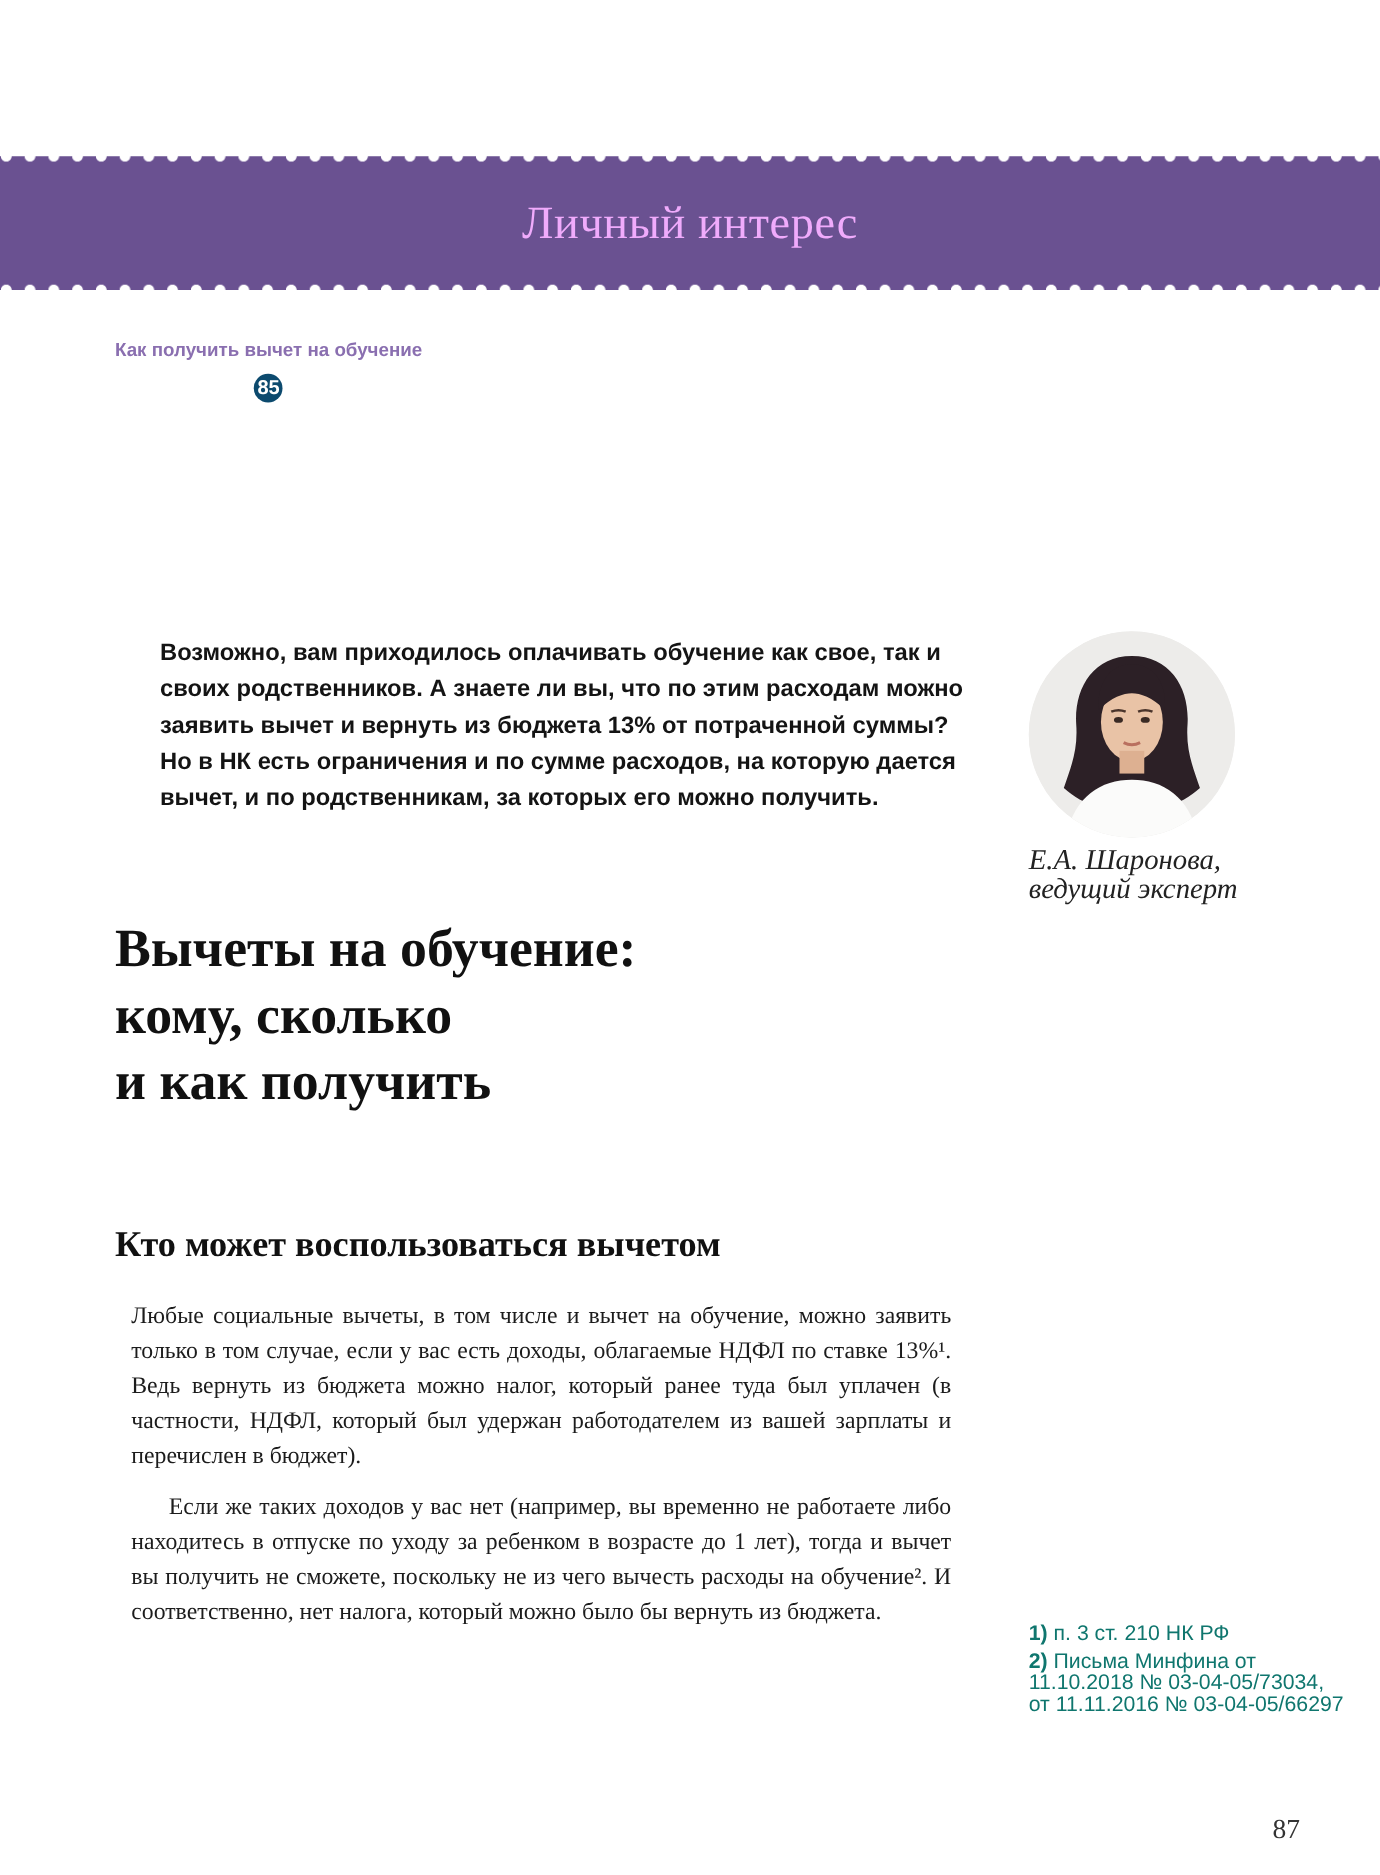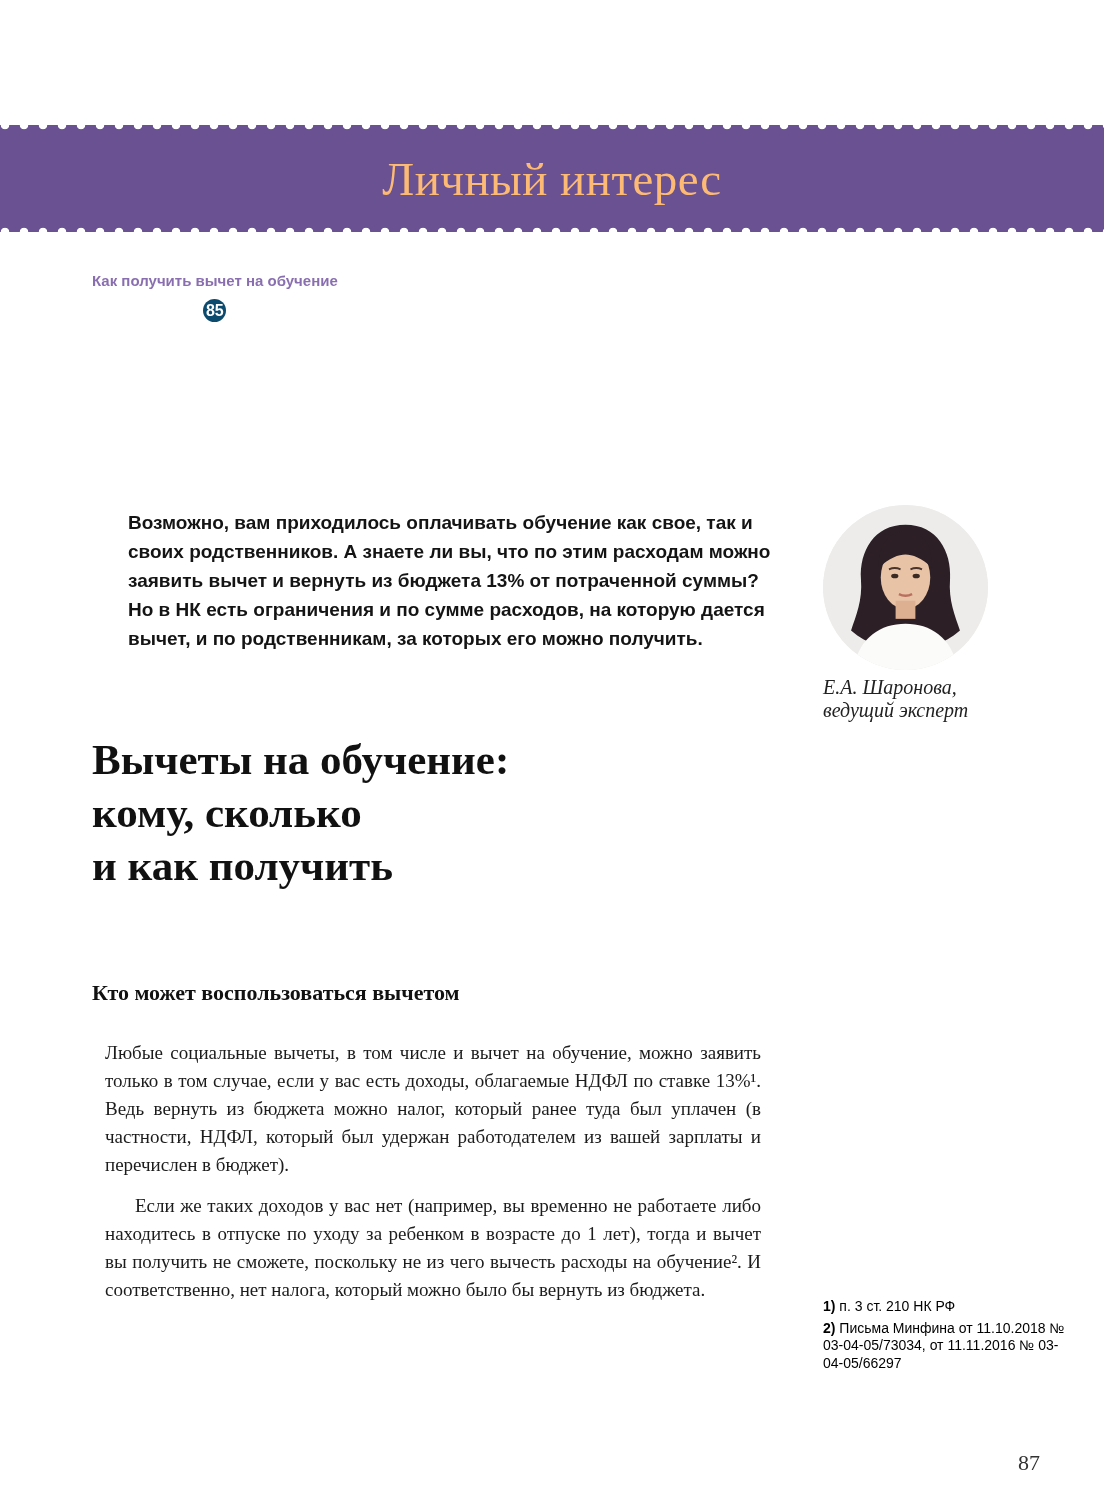--- a/index.html
+++ b/index.html
@@ -32,23 +32,23 @@
     height: 10px;
     background-image: radial-gradient(circle at 5px 5px, #ffffff 4px, rgba(255,255,255,0) 4.6px);
     background-size: 19px 10px;
     background-repeat: repeat-x;
     pointer-events: none;
   }
   .banner::before { top: -5px; }
   .banner::after { bottom: -5px; }
   .banner-title {
     font-family: "Liberation Serif", serif;
-    font-size: 47px;
+    font-size: 37px;
     font-weight: 500;
-    color: #fdba74;
+    color: #f0abfc;
     letter-spacing: 0.5px;
   }
 
   
   .breadcrumb {
     position: absolute;
     left: 92px; top: 272px;
     display: flex;
     align-items: center;
     gap: 10px;
@@ -92,42 +92,42 @@
     overflow: hidden;
     background: #edecea;
   }
   .avatar svg { display: block; width: 100%; height: 100%; }
   .author-caption {
     position: absolute;
     left: 823px; top: 676px;
     width: 250px;
     font-family: "Liberation Serif", serif;
     font-style: italic;
-    font-size: 20px;
+    font-size: 23px;
     line-height: 23px;
     color: #222222;
   }
 
   
   .article-title {
     position: absolute;
     left: 92px; top: 733px;
     font-family: "Liberation Serif", serif;
     font-size: 43px;
     font-weight: 700;
     line-height: 53px;
     color: #111111;
   }
 
   
   .section-heading {
     position: absolute;
     left: 92px; top: 980px;
     font-family: "Liberation Serif", serif;
-    font-size: 22px;
+    font-size: 29px;
     font-weight: 700;
     color: #111111;
   }
 
   
   .body-text {
     position: absolute;
     left: 92px; top: 1026px;
     width: 682px;
     font-family: "Liberation Serif", serif;
@@ -138,23 +138,23 @@
   }
   .body-text p { margin: 13px; }
   .body-text p.indent { text-indent: 30px; }
 
   
   .footnotes {
     position: absolute;
     left: 823px; top: 1298px;
     width: 252px;
     font-family: "Liberation Sans", sans-serif;
-    font-size: 14px;
+    font-size: 17px;
     line-height: 17.5px;
-    color: #000000;
+    color: #0f766e;
   }
   .footnotes p { margin: 0 0 4px 0; }
   .footnotes b { font-weight: 700; }
 
   
   .page-number {
     position: absolute;
     left: 1018px; top: 1450px;
     font-family: "Liberation Serif", serif;
     font-size: 22px;

